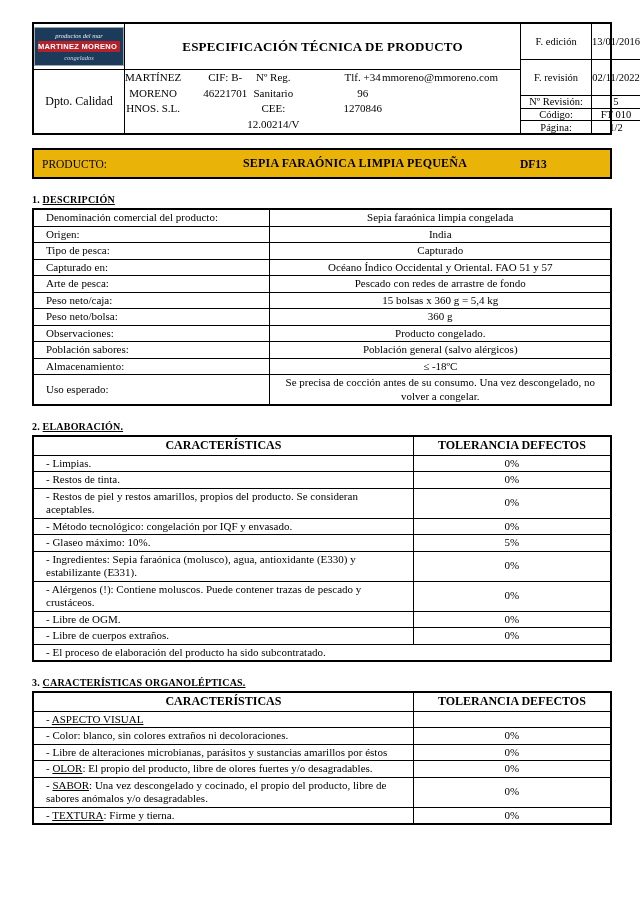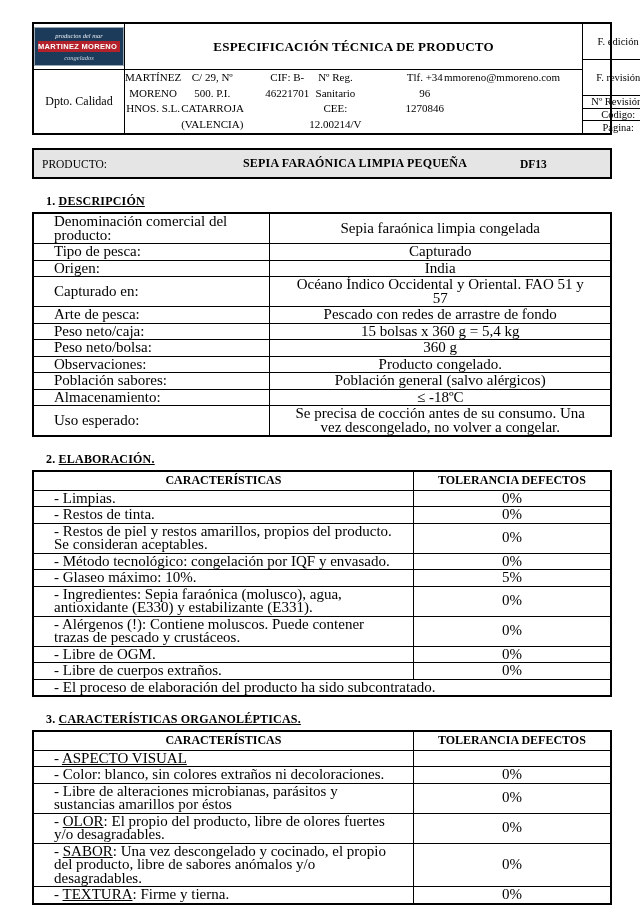--- a/index.html
+++ b/index.html
@@ -29,31 +29,31 @@
   .meta-label { width: 71px; border-right: 1px solid #000; display: flex; align-items: center; justify-content: center; font-size: 10.5px; }
   .meta-value { flex: 1; display: flex; align-items: center; justify-content: center; font-size: 10.5px; }
 
   
   .logo { width: 90px; background: #1c3b5a; padding: 3px 3px; text-align: center; border: 1px solid #9aa7b5; }
   .logo-top { color: #e8edf2; font-size: 6.5px; font-style: italic; line-height: 9px; white-space: nowrap; overflow: hidden; }
   .logo-mid { background: #b3212b; color: #fff; font-weight: bold; font-size: 7.5px; line-height: 11px; margin: 1px 0; letter-spacing: .3px; white-space: nowrap; overflow: hidden; font-family: "Liberation Sans", sans-serif; }
   .logo-bottom { color: #cfd8e2; font-size: 6.5px; font-style: italic; line-height: 9px; white-space: nowrap; overflow: hidden; }
 
   
-  .banner { margin-top: 13px; border: 2px solid #000; background: #e5e5e5; height: 31px; display: flex; align-items: center; padding: 0 8px; }
+  .banner { margin-top: 13px; border: 2px solid #000; background: #eab308; height: 31px; display: flex; align-items: center; padding: 0 8px; }
   .b-label { width: 148px; font-size: 11.5px; }
   .b-name { flex: 1; text-align: center; font-weight: bold; font-size: 12px; letter-spacing: .2px; }
   .b-code { width: 58px; font-weight: bold; font-size: 11.5px; text-align: left; margin-right: 24px; }
 
   
-  .sec-heading { font-weight: bold; font-size: 12px; margin: 15px 0 3px 14px; letter-spacing: .2px; }
+  .sec-heading { font-weight: bold; font-size: 10px; margin: 15px 0 3px 0; letter-spacing: .2px; }
   .u { text-decoration: underline; }
 
   table { border-collapse: collapse; width: 100%; table-layout: fixed; border: 2px solid #000; }
-  td, th { border: 1px solid #000; font-size: 15px; padding: 1px 20px; line-height: 13.5px; vertical-align: middle; }
+  td, th { border: 1px solid #000; font-size: 11px; padding: 1px 12px; line-height: 13.5px; vertical-align: middle; }
   th { font-size: 12px; font-weight: bold; text-align: center; padding: 2px; }
   .lbl { text-align: left; }
   .val, .tol { text-align: center; }
   .desc-table .lbl { width: 41%; }
   .tol-table .lbl { width: 65.8%; }
   .italic { font-style: italic; }
   .footnote td { text-align: left; }
 </style>
 </head>
 <body>
@@ -69,21 +69,20 @@
           <div class="logo-bottom">congelados</div>
         </div>
       </div>
       <div class="h-left-bottom">Dpto. Calidad</div>
     </div>
 
     <div class="h-center">
       <div class="h-title">ESPECIFICACIÓN TÉCNICA DE PRODUCTO</div>
       <div class="h-company">
         <div>MARTÍNEZ MORENO HNOS. S.L.</div>
-        <div>C/ 29, Nº 500. P.I. CATARROJA (VALENCIA)</div>
         <div class="info-split">
           <span>CIF: B-46221701</span>
           <span>Nº Reg. Sanitario CEE: 12.00214/V</span>
         </div>
         <div class="info-split">
           <span>Tlf. +34 96 1270846</span>
           <span>mmoreno@mmoreno.com</span>
         </div>
       </div>
     </div>
@@ -121,28 +120,28 @@
   <div class="sec-heading">
     <span>1. </span><span class="u">DESCRIPCIÓN</span>
   </div>
   <table class="desc-table">
     <tbody>
       <tr>
           <td class="lbl">Denominación comercial del producto:</td>
           <td class="val">Sepia faraónica limpia congelada</td>
         </tr>
       <tr>
+          <td class="lbl">Origen:</td>
+          <td class="val">India</td>
+        </tr>
+      <tr>
           <td class="lbl">Tipo de pesca:</td>
           <td class="val">Capturado</td>
         </tr>
       <tr>
-          <td class="lbl">Origen:</td>
-          <td class="val">India</td>
-        </tr>
-      <tr>
           <td class="lbl">Capturado en:</td>
           <td class="val">Océano Índico Occidental y Oriental. FAO 51 y 57</td>
         </tr>
       <tr>
           <td class="lbl">Arte de pesca:</td>
           <td class="val">Pescado con redes de arrastre de fondo</td>
         </tr>
       <tr>
           <td class="lbl">Peso neto/caja:</td>
           <td class="val">15 bolsas x 360 g = 5,4 kg</td>

